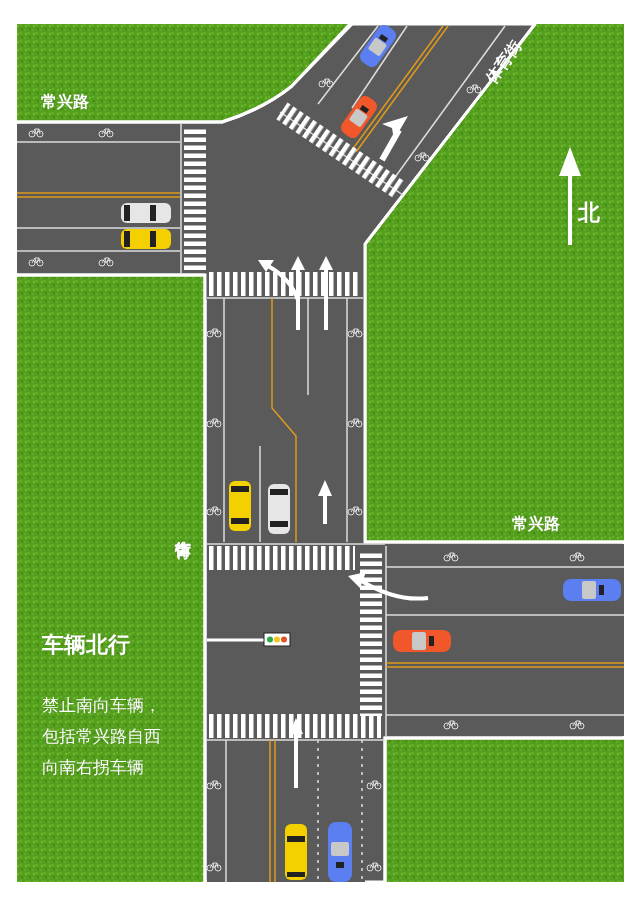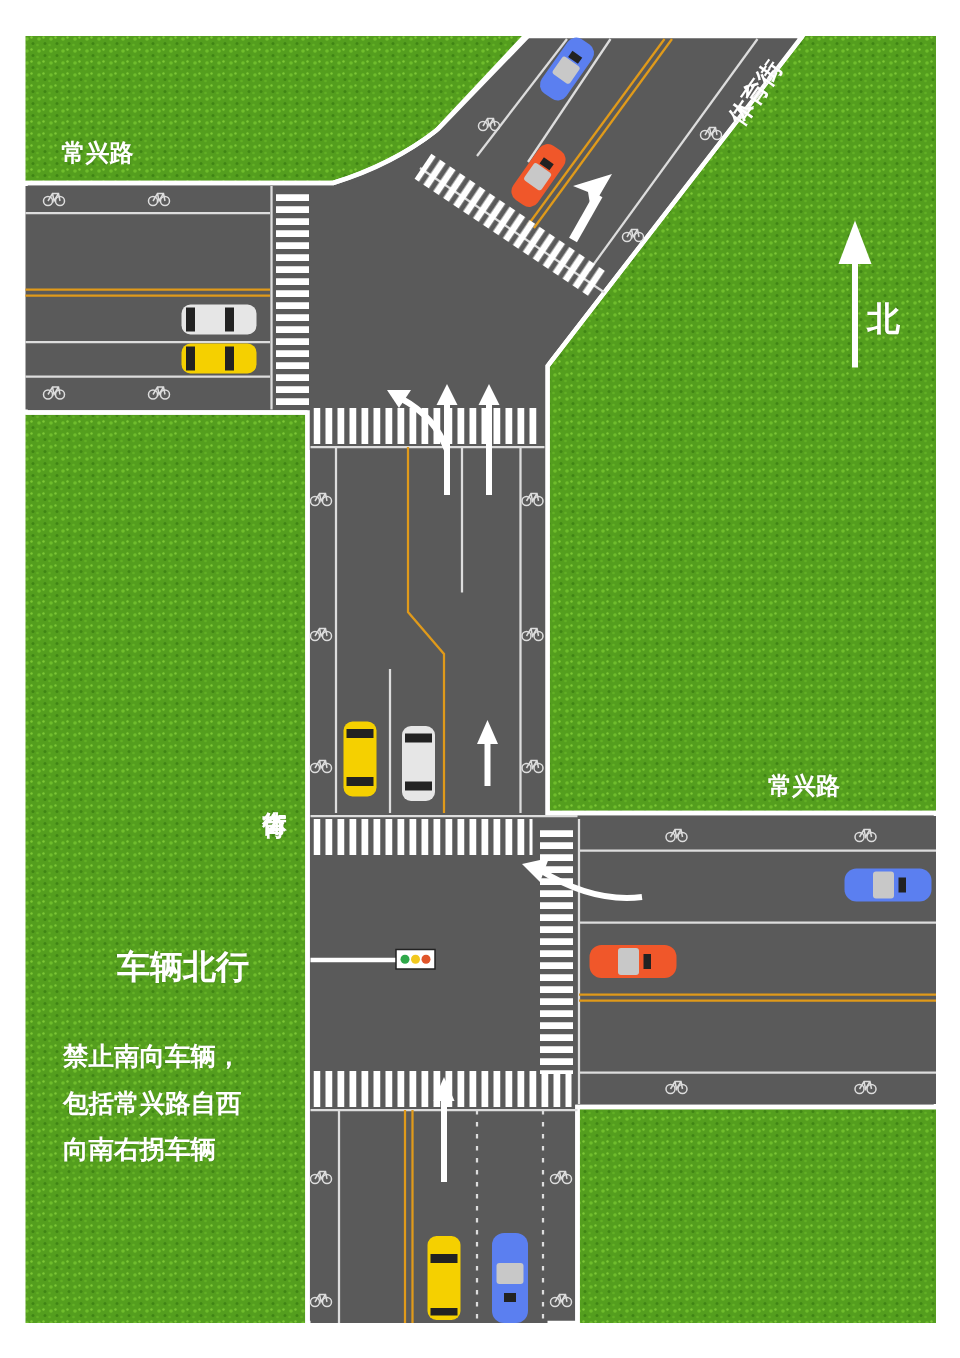--- a/index.html
+++ b/index.html
@@ -239,16 +239,16 @@
     <path d="M559 176 L570 147 L581 176 Z" fill="#fff"></path>
   </g>
 </svg>
 
 <div class="label road-name" style="left:41px; top:92px;">常兴路</div>
 <div class="label road-name" style="left:512px; top:514px;">常兴路</div>
 <div class="label road-name" style="left:482px; top:76px; transform:rotate(-55deg); transform-origin:left top;">体育街</div>
 <div class="label road-name" style="left:172px; top:528px; writing-mode:vertical-rl;">体育街</div>
 <div class="label north-text" style="left:578px; top:198px;">北</div>
 
-<div class="label info-title" style="left:42px; top:630px;margin-left:36px;">车辆北行</div>
-<div class="label info-body" style="left:42px; top:690px;font-weight:bold;">禁止南向车辆，
+<div class="label info-title" style="left:42px; top:630px;">车辆北行</div>
+<div class="label info-body" style="left:42px; top:690px;">禁止南向车辆，
 包括常兴路自西
 向南右拐车辆</div>
 
 </body></html>

